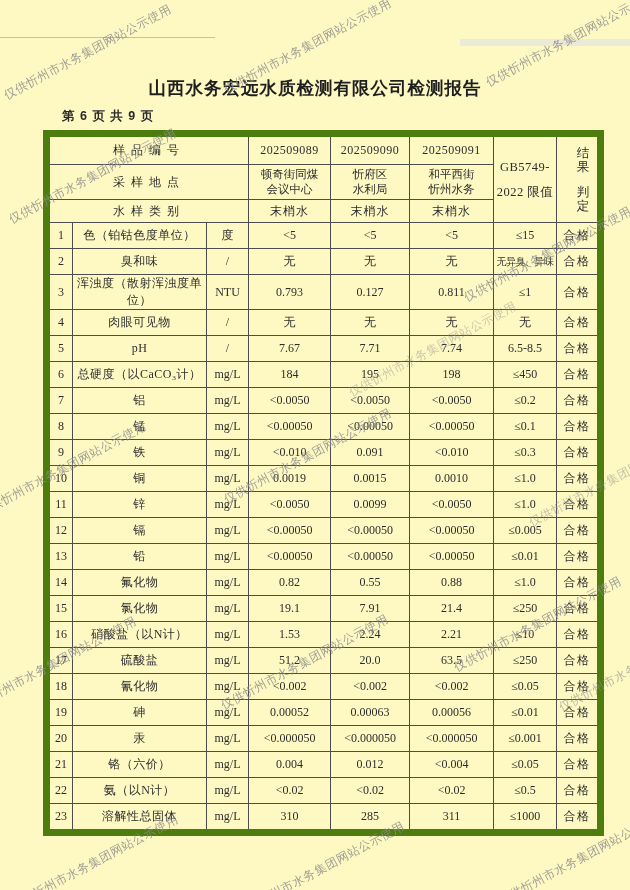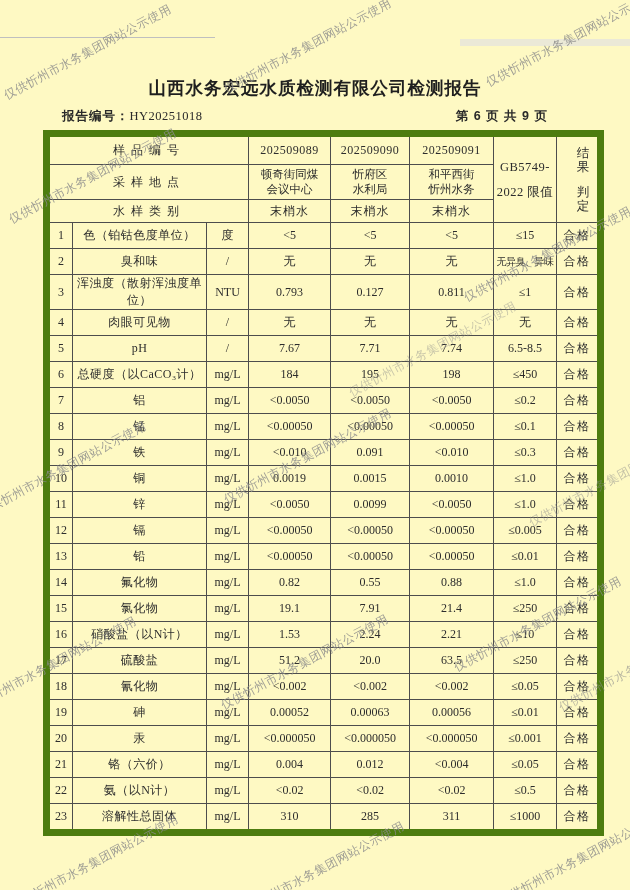--- a/index.html
+++ b/index.html
@@ -84,23 +84,20 @@
 <body>
 
 <div class="page">
 
   <div class="artifact-line"></div>
   <div class="artifact-band"></div>
 
   <div class="title">山西水务宏远水质检测有限公司检测报告</div>
 
   <div class="meta-row">
-    <div>
-      <span class="meta-label">报告编号：</span><span class="meta-value">HY20251018</span>
-    </div>
     <div class="page-info">第 6 页 共 9 页</div>
   </div>
 
   <table class="report">
     <colgroup>
       <col style="width:26px">
         <col style="width:134px">
         <col style="width:42px">
       <col style="width:82px">
         <col style="width:79px">

